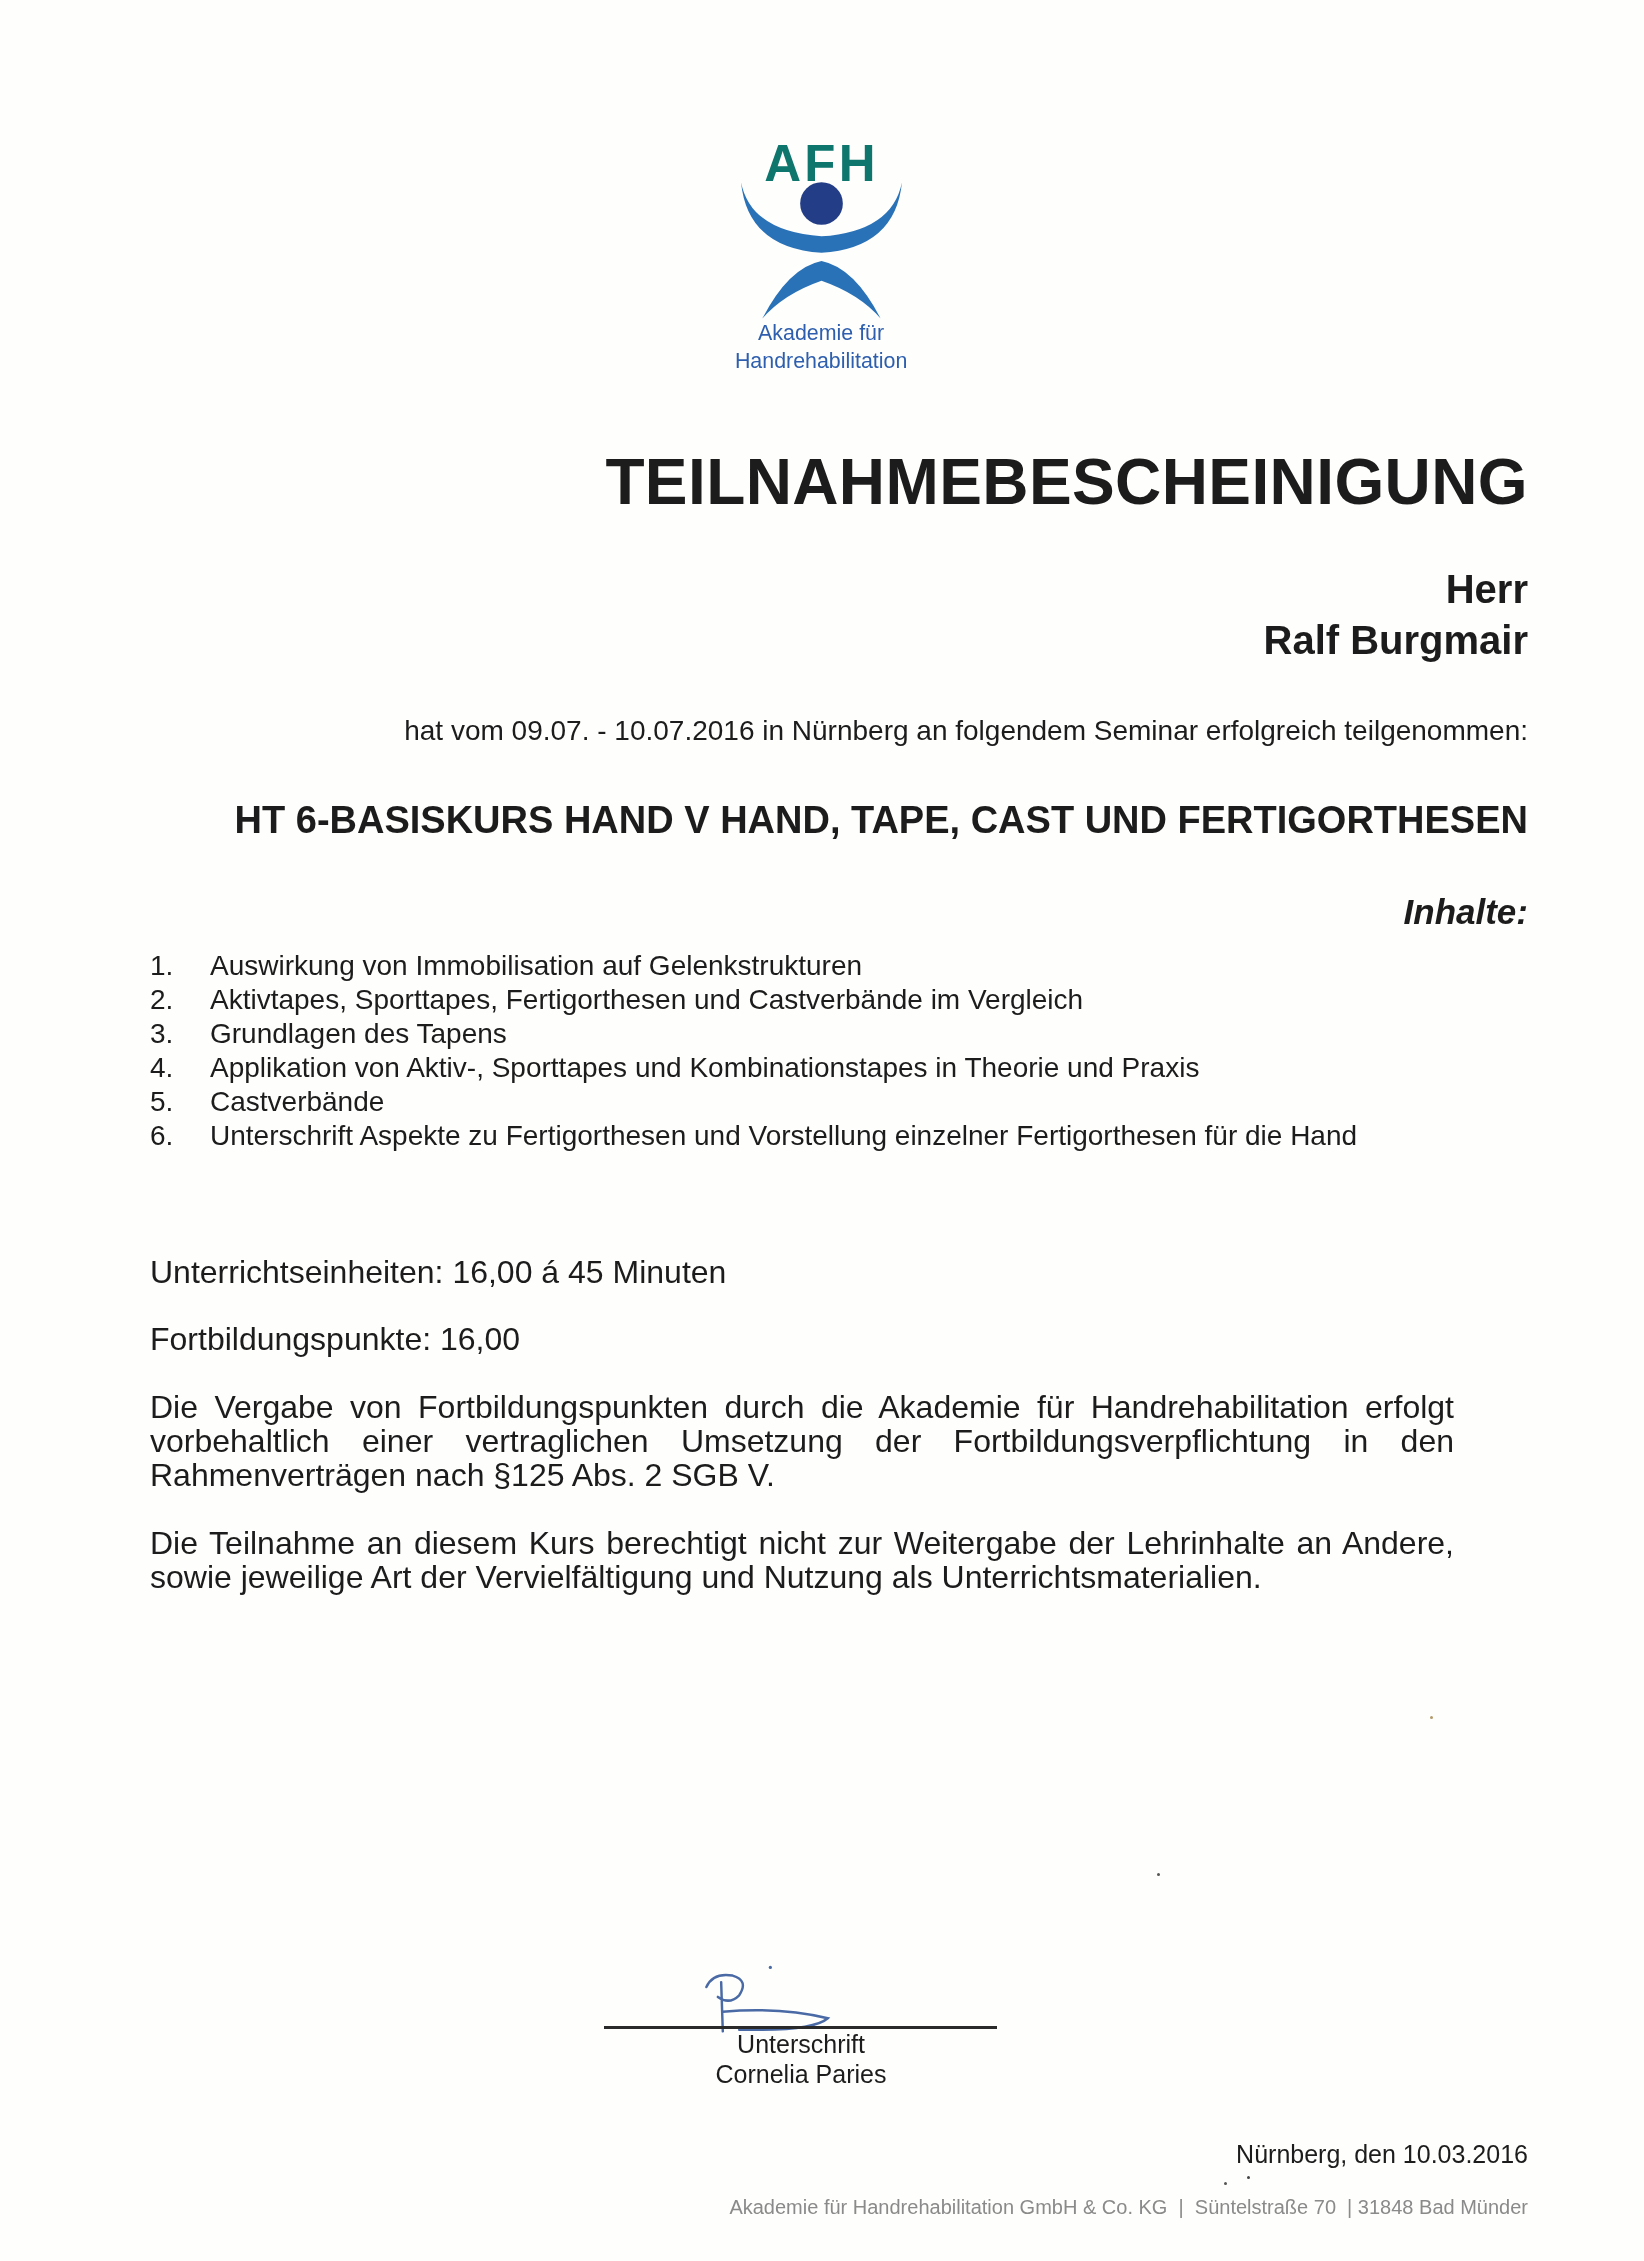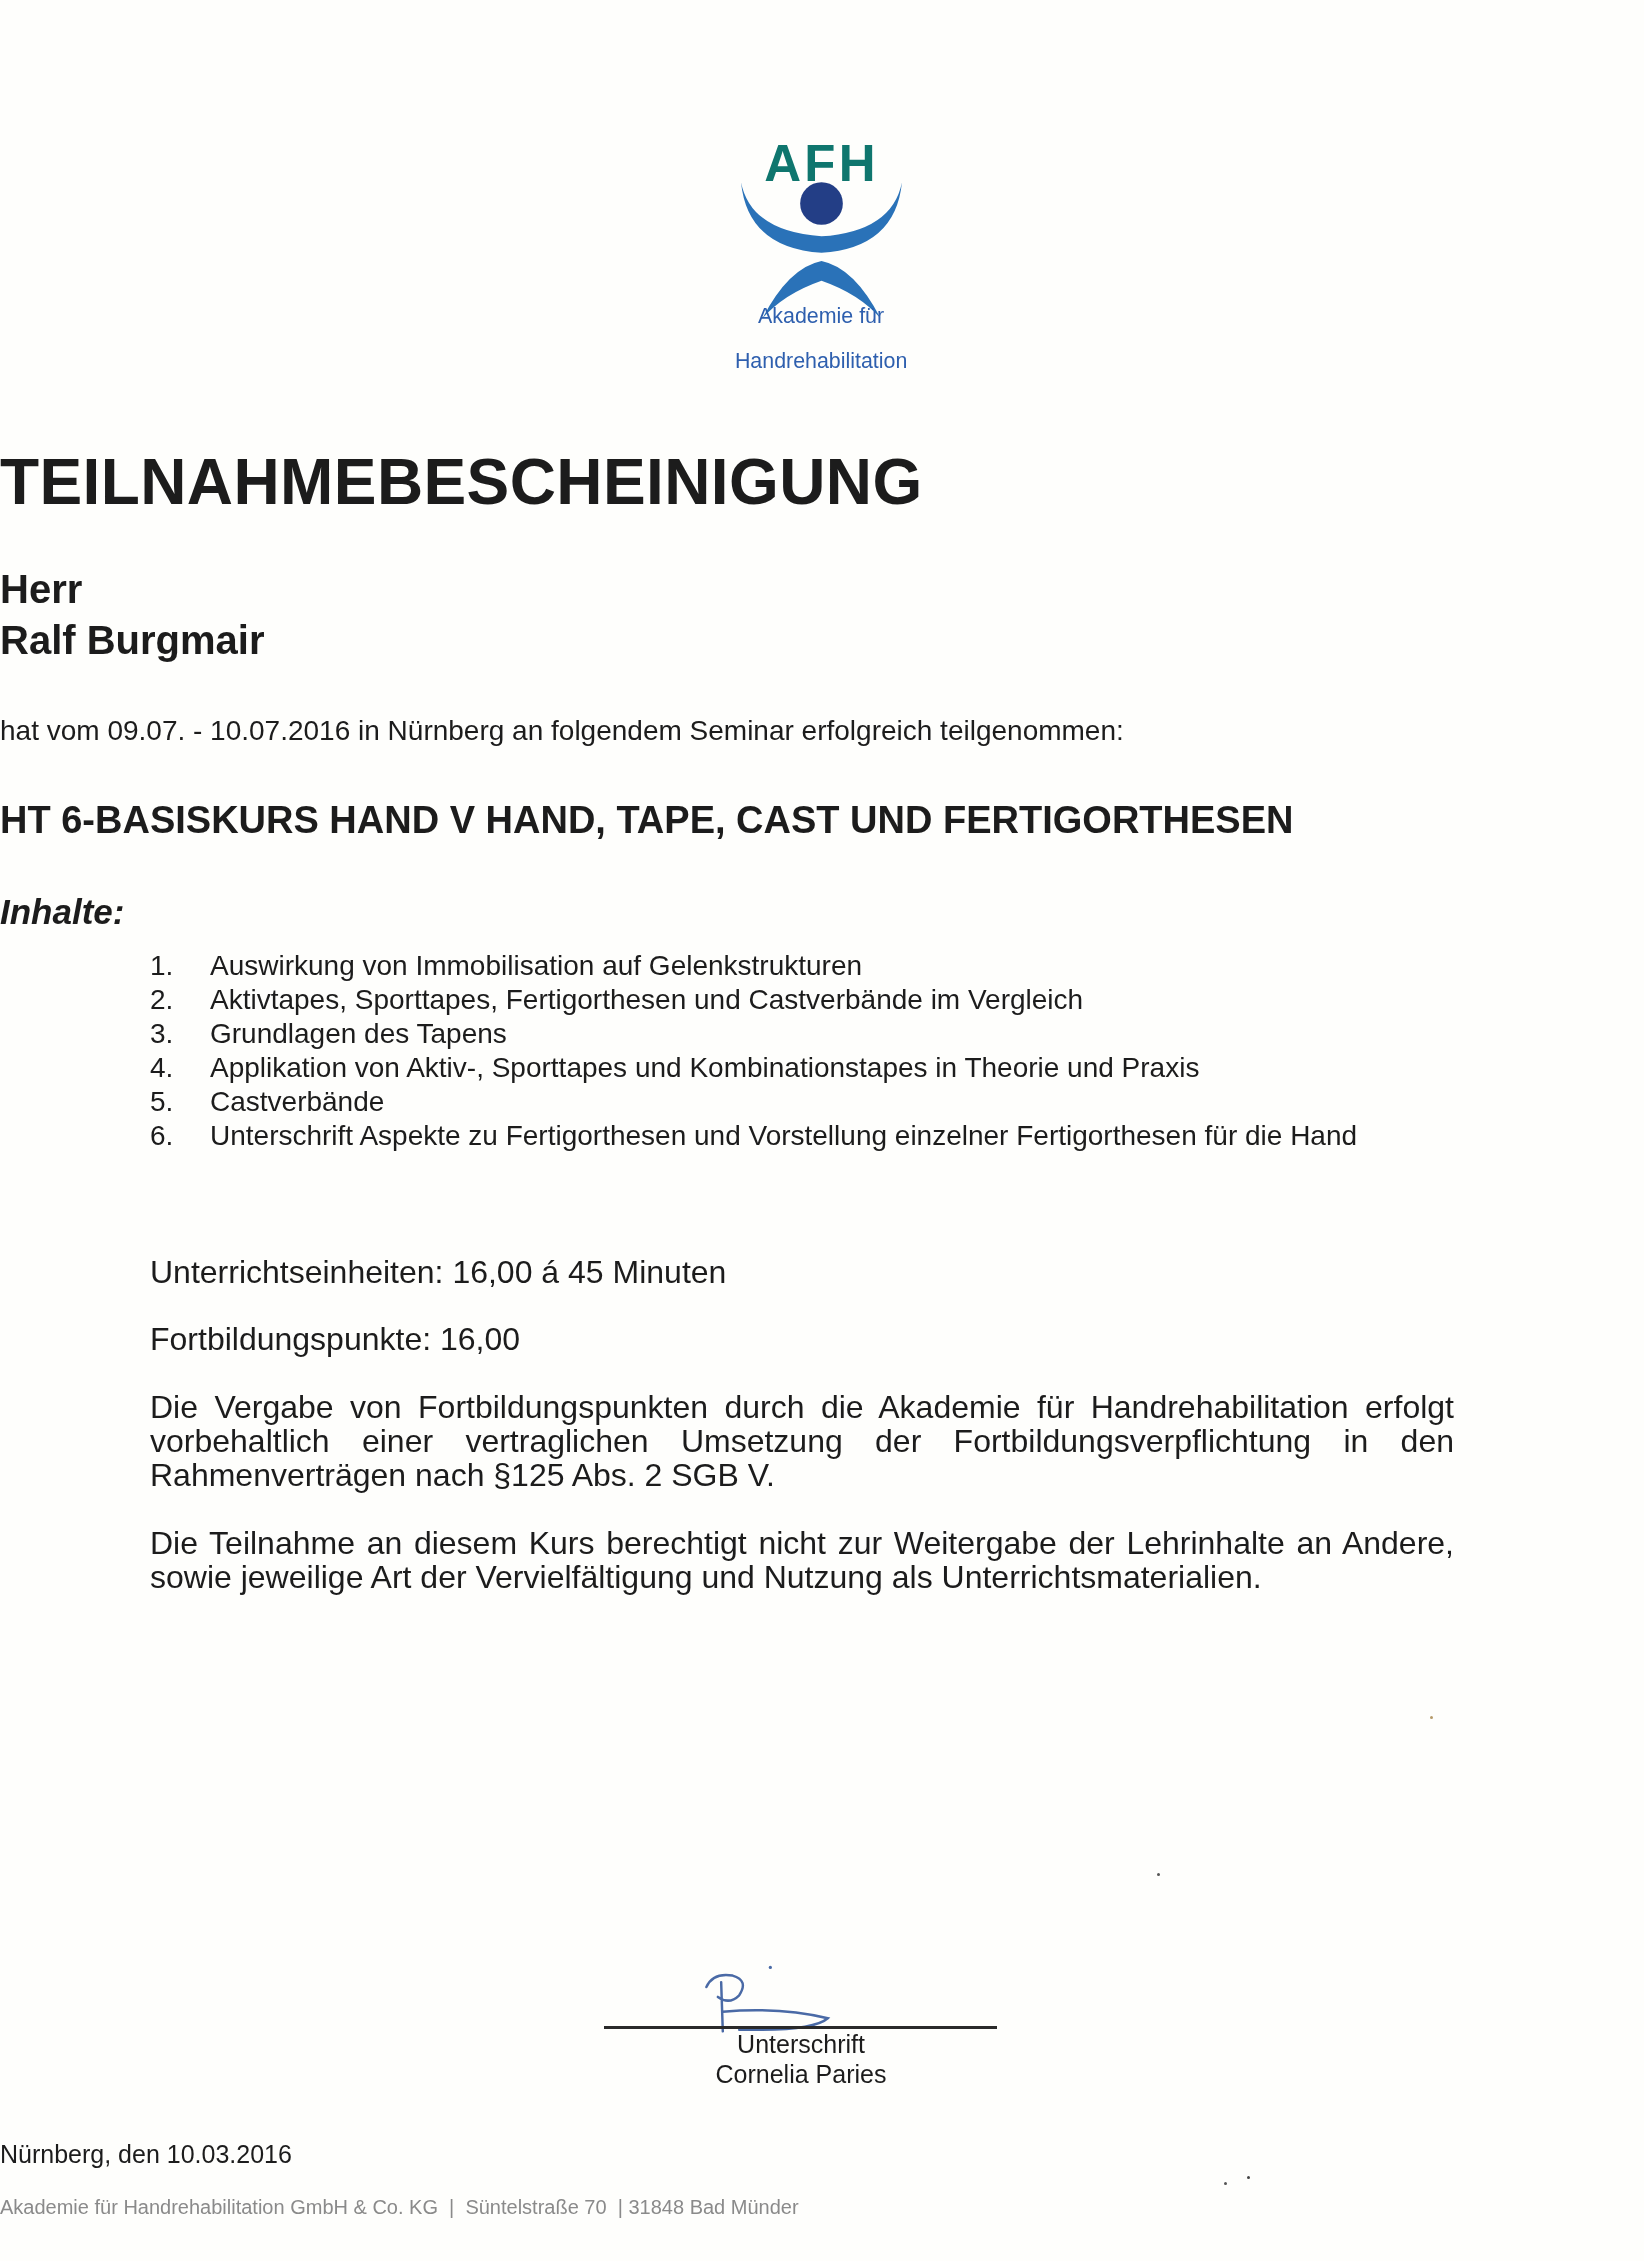--- a/index.html
+++ b/index.html
@@ -5,21 +5,21 @@
   html, body { margin: 0; padding: 0; }
   body {
     width: 1644px; height: 2261px;
     background: #fefefc;
     position: relative;
     overflow: hidden;
     font-family: "Liberation Sans", "DejaVu Sans", sans-serif;
     color: #1c1c1c;
   }
   .abs { position: absolute; }
-  .center { left: 0; width: 1528px; text-align: left; }
+  .center { left: 0; width: 1528px; text-align: right; }
   .logo-wrap { position: absolute; left: 698px; top: 123px; width: 247px; height: 271px; }
   .logo-afh {
     position: absolute; left: 0; width: 247px; top: 15px; text-align: center;
     font-weight: bold; font-size: 51px; letter-spacing: 3.3px; color: #0f766e; line-height: 1;
   }
   .logo-sub {
     position: absolute; left: -16.4px; width: 279px; text-align: center;
     color: #2e5fae; font-size: 21.4px; line-height: 1;
   }
   .title { top: 450px; font-size: 64px; font-weight: bold; letter-spacing: 0.4px; line-height: 1; }
@@ -48,21 +48,21 @@
 <div class="logo-wrap">
   <div class="logo-afh">AFH</div>
   <svg class="abs" style="left:0;top:0;" width="247" height="271" viewBox="0 0 300 330">
 
     <path d="M52 72 Q60 152 150 158 Q240 152 248 72 Q236 132 150 138 Q64 132 52 72 Z" fill="#2a72b8"></path>
 
     <circle cx="150" cy="98" r="26" fill="#233e86"></circle>
 
     <path d="M78 238 Q110 176 150 168 Q190 176 222 238 Q196 208 150 192 Q104 208 78 238 Z" fill="#2a72b8"></path>
   </svg>
-  <div class="logo-sub" style="top:183px;">Akademie für</div>
+  <div class="logo-sub" style="top:200px;">Akademie für</div>
   <div class="logo-sub" style="top:228px;">Handrehabilitation</div>
 </div>
 
 <div class="abs center title">TEILNAHMEBESCHEINIGUNG</div>
 <div class="abs center salutation">Herr</div>
 <div class="abs center name">Ralf Burgmair</div>
 <div class="abs center intro">hat vom 09.07. - 10.07.2016 in Nürnberg an folgendem Seminar erfolgreich teilgenommen:</div>
 <div class="abs center course">HT 6-BASISKURS HAND V HAND, TAPE, CAST UND FERTIGORTHESEN</div>
 <div class="abs center inhalte-h">Inhalte:</div>
 

